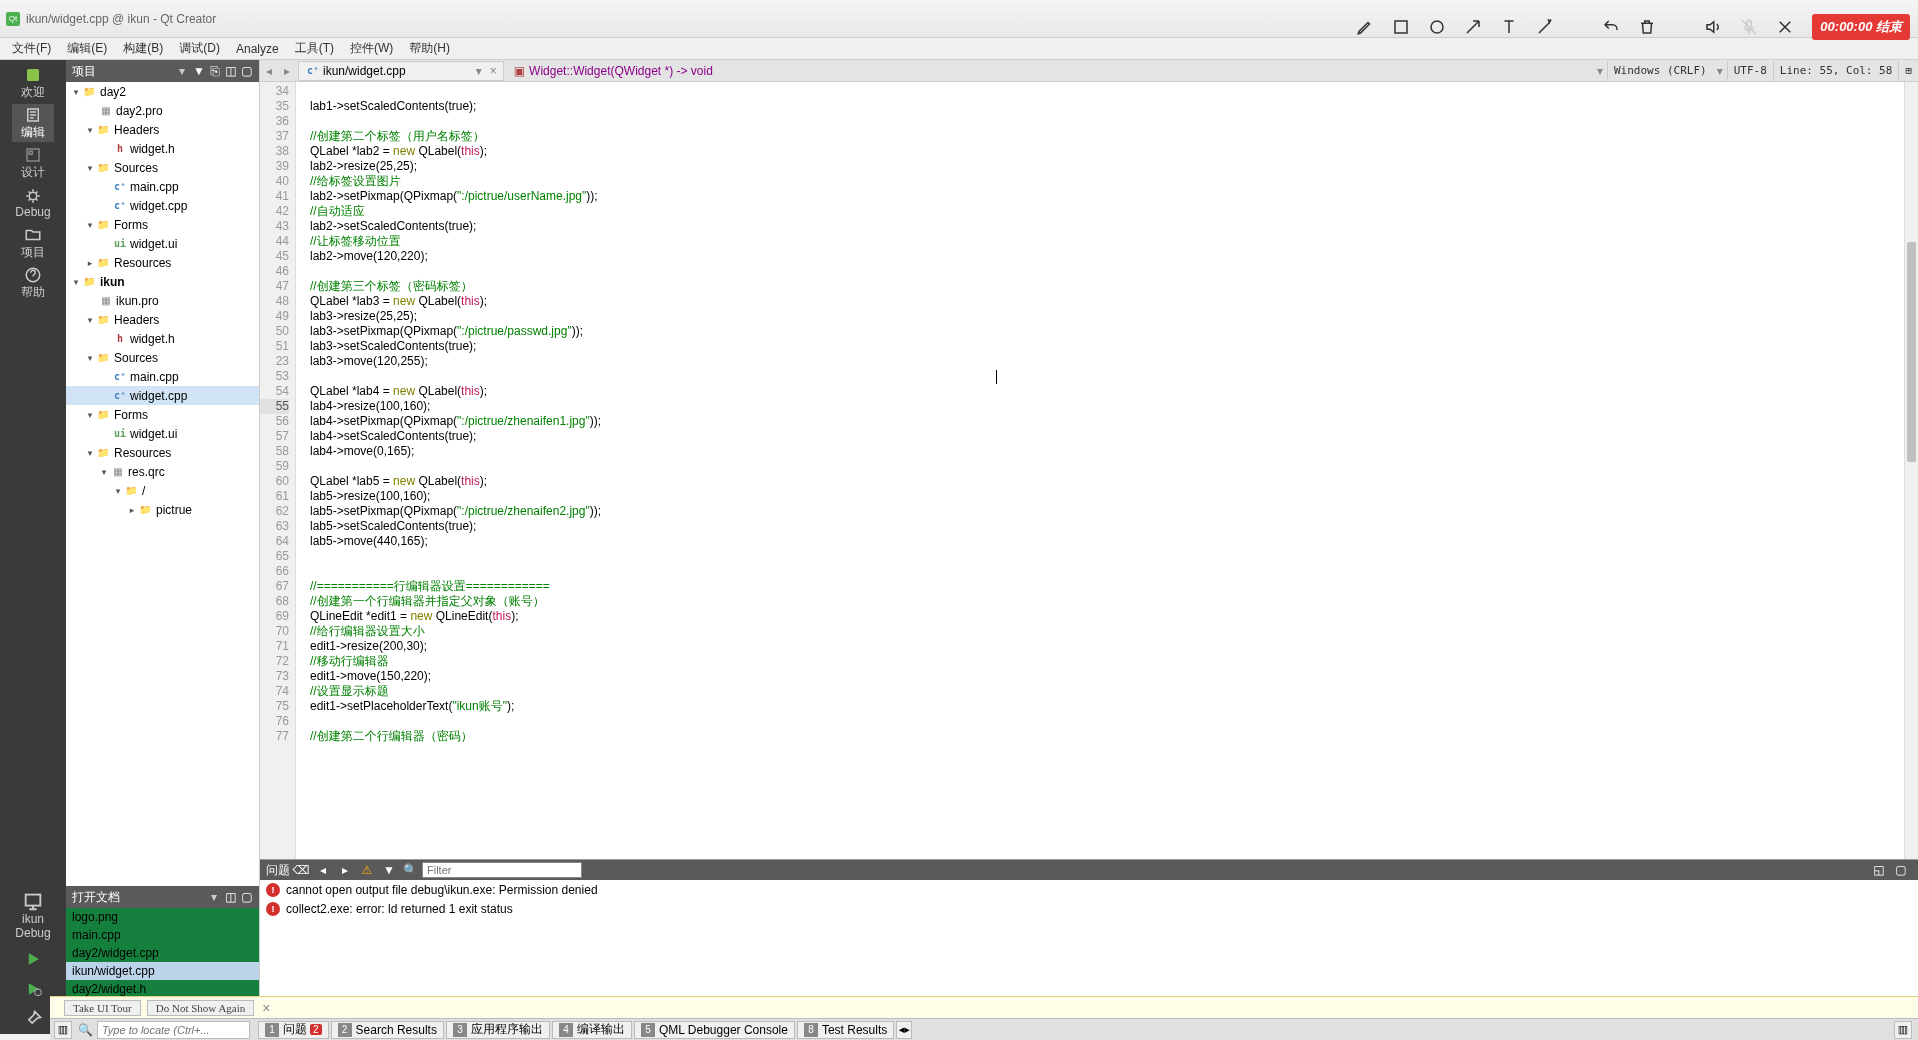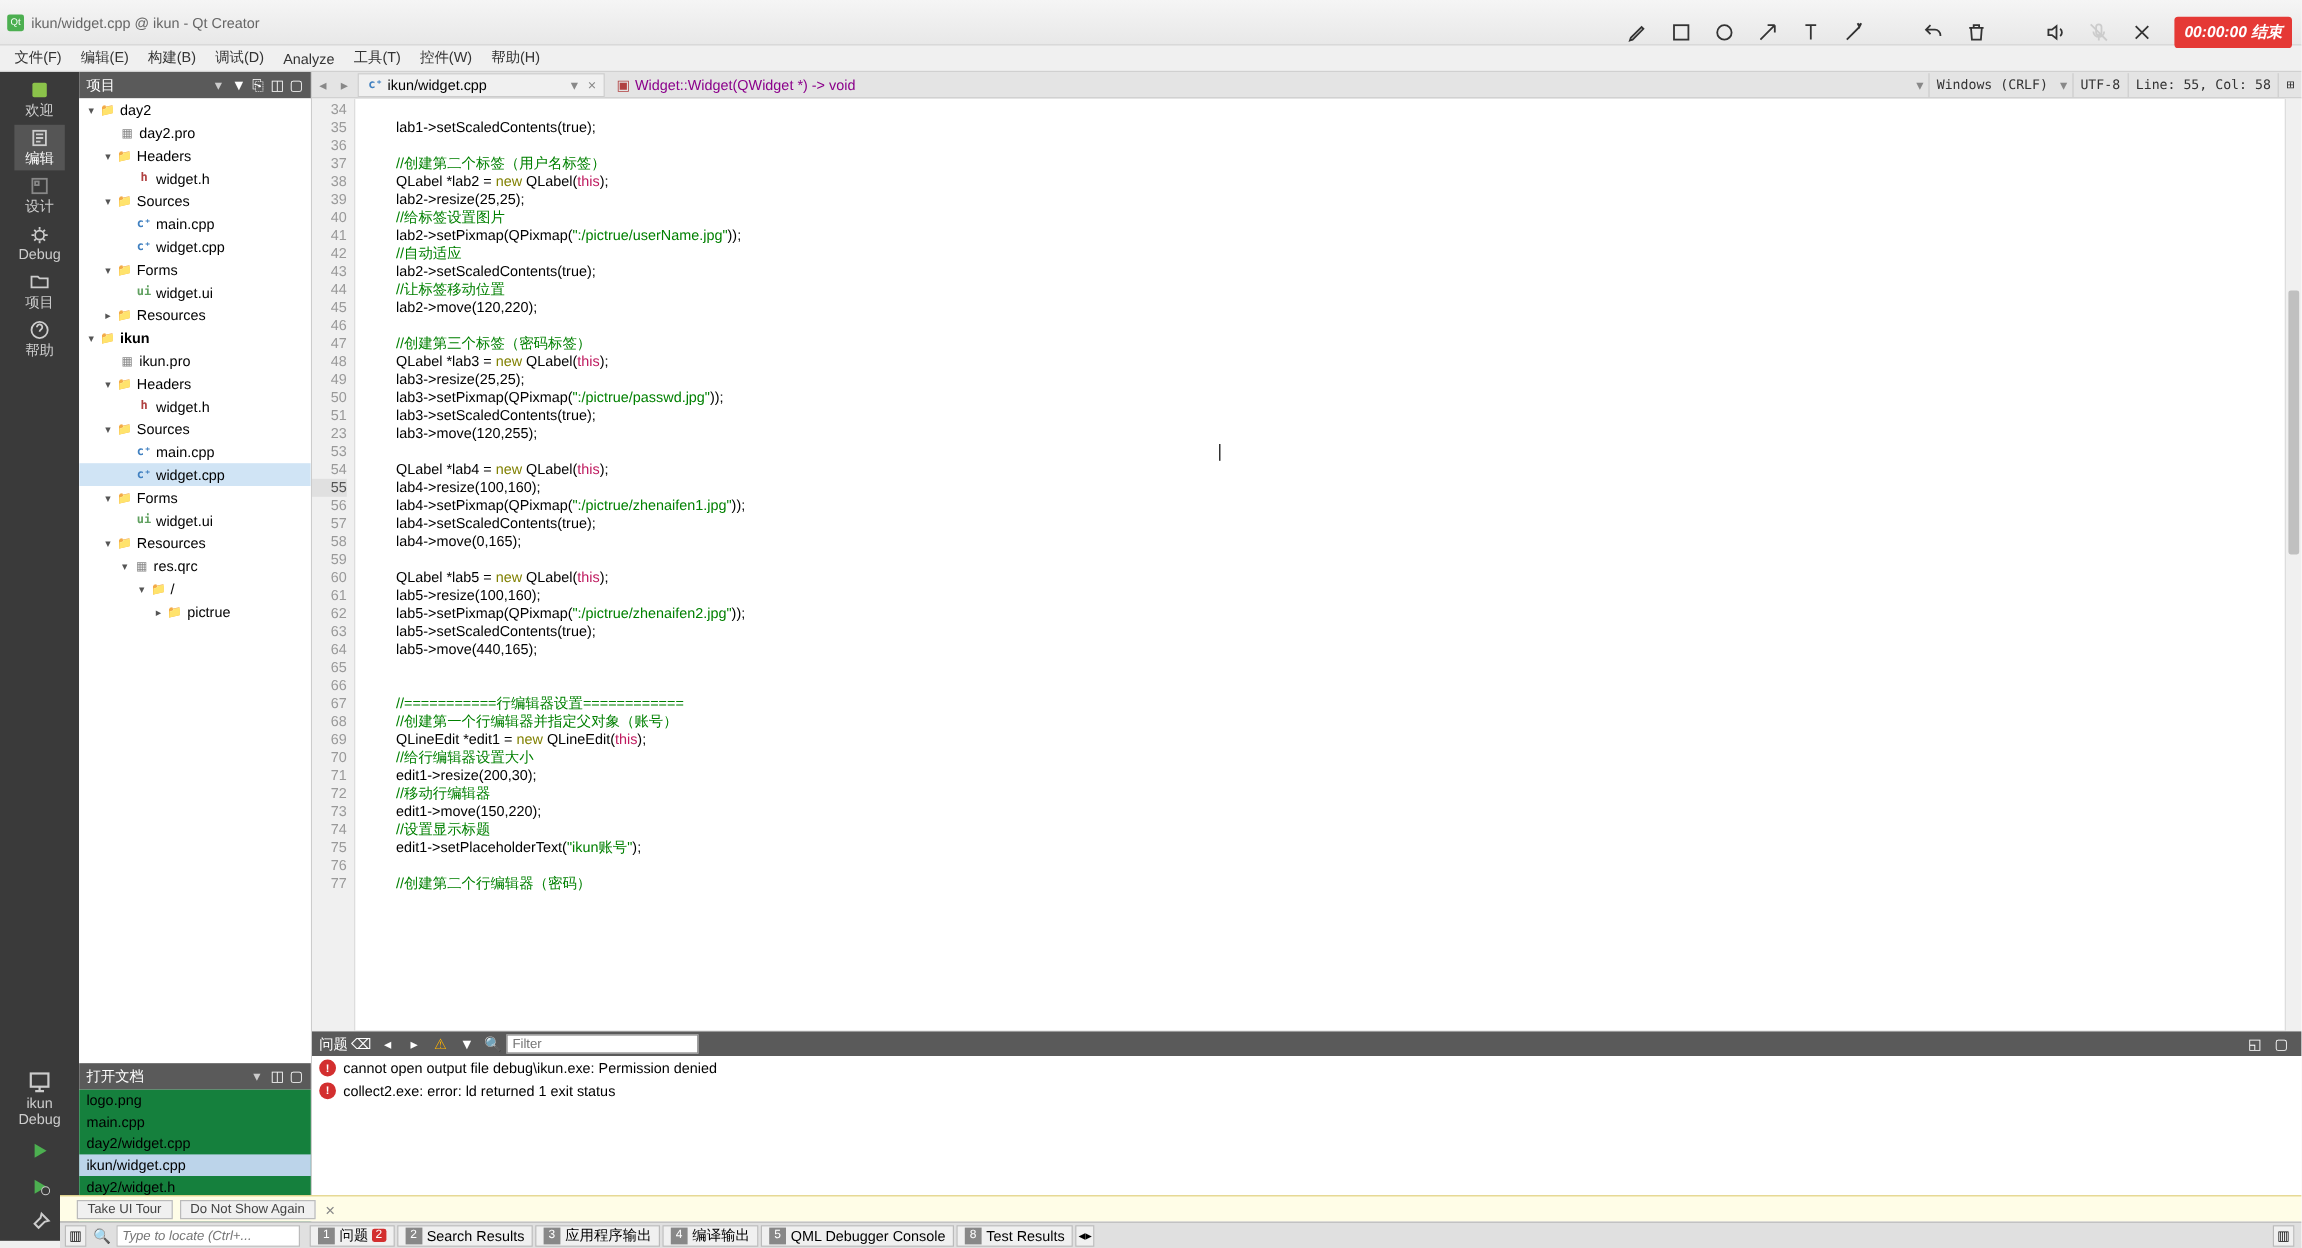--- a/index.html
+++ b/index.html
@@ -61,21 +61,21 @@
 .editor-col { flex: 1; display: flex; flex-direction: column; background: #fff; }
 .editor-tabs { height: 22px; background: #e4e4e4; display: flex; align-items: center; border-bottom: 1px solid #ccc; }
 .nav-arrow { width: 18px; height: 18px; display: flex; align-items: center; justify-content: center; color: #888; cursor: pointer; }
 .file-crumb { display: flex; align-items: center; padding: 0 6px; background: #f0f0f0; height: 20px; border: 1px solid #ccc; margin-left: 2px; font-family: monospace; font-size: 11px; }
 .file-crumb .x { margin-left: 8px; color: #888; cursor: pointer; }
 .sym-crumb { display: flex; align-items: center; padding: 0 6px; height: 20px; font-family: monospace; font-size: 11px; color: #8b008b; margin-left: 4px; }
 .crumb-spacer { flex: 1; }
 .status-seg { font-family: monospace; font-size: 11px; padding: 0 6px; color: #333; border-left: 1px solid #ccc; height: 20px; display: flex; align-items: center; }
 
 
-.code-wrap { flex: 1; display: flex; overflow: hidden; position: relative; gap: 20px; }
+.code-wrap { flex: 1; display: flex; overflow: hidden; position: relative; }
 .gutter { width: 36px; background: #f0f0f0; border-right: 1px solid #ddd; text-align: right; padding-right: 6px; font-family: monospace; font-size: 11px; color: #999; line-height: 15px; padding-top: 2px; }
 .gutter .hl { background: #e0e0e0; color: #555; }
 .code { flex: 1; font-family: Consolas, monospace; font-size: 11.5px; line-height: 15px; white-space: pre; padding: 2px 0 0 14px; overflow: hidden; position: relative; }
 .cursor-caret { position: absolute; width: 1px; height: 14px; background: #000; }
 .kw { color: #808000; }
 .st { color: #008000; }
 .cm { color: #008000; }
 .th { color: #be185d; }
 
 
@@ -83,21 +83,21 @@
 .issues-header { height: 20px; background: #5a5a5a; display: flex; align-items: center; color: #fff; padding: 0 6px; }
 .issues-header .lbl { margin-right: auto; }
 .issues-header .ico { margin: 0 4px; cursor: pointer; width: 14px; display: flex; justify-content: center; }
 .issues-header input { height: 16px; width: 160px; font-size: 11px; padding: 0 4px; border: 1px solid #888; background: #fff; color: #333; }
 .issues-list { flex: 1; background: #fff; overflow: auto; }
 .issue-row { height: 19px; display: flex; align-items: center; padding: 0 6px; }
 .err-ico { width: 14px; height: 14px; background: #d32f2f; border-radius: 50%; color: #fff; font-size: 9px; display: flex; align-items: center; justify-content: center; margin-right: 6px; font-weight: bold; }
 
 
 .info-bar { position: absolute; left: 50px; right: 0; bottom: 22px; height: 22px; background: #fffde7; border-top: 1px solid #e0d080; display: flex; align-items: center; padding: 0 8px; font-family: monospace; font-size: 11px; color: #444; }
-.info-bar .ibtn { border: 1px solid #bbb; background: #f0f0f0; padding: 1px 8px; margin-left: 6px; cursor: pointer; font-family: Liberation Sans, sans-serif; font-size: 11px; }
+.info-bar .ibtn { border: 1px solid #bbb; background: #f0f0f0; padding: 1px 8px; margin-left: 6px; cursor: pointer; font-family: Liberation Serif, serif; font-size: 11px; }
 .info-bar .xb { margin-left: 8px; cursor: pointer; color: #888; font-size: 14px; }
 
 
 .status-bar { position: absolute; left: 50px; right: 0; bottom: 0; height: 22px; background: #e0e0e0; border-top: 1px solid #bbb; display: flex; align-items: center; padding: 0 4px; }
 .status-seg2 { display: flex; align-items: center; padding: 0 6px; border: 1px solid #bbb; height: 18px; margin-right: 2px; background: #f0f0f0; cursor: pointer; font-size: 11px; }
 .locator-input { flex: 0 0 150px; height: 18px; border: 1px solid #bbb; padding: 0 4px; font-size: 11px; font-style: italic; color: #888; background: #fff; }
 .status-num { display: inline-block; width: 14px; height: 14px; background: #888; color: #fff; text-align: center; font-size: 10px; line-height: 14px; margin-right: 4px; }
 
 .vscroll { position: absolute; right: 0; top: 0; bottom: 0; width: 14px; background: #f0f0f0; border-left: 1px solid #ddd; }
 .vscroll-thumb { position: absolute; left: 2px; right: 2px; background: #c0c0c0; border-radius: 2px; }

